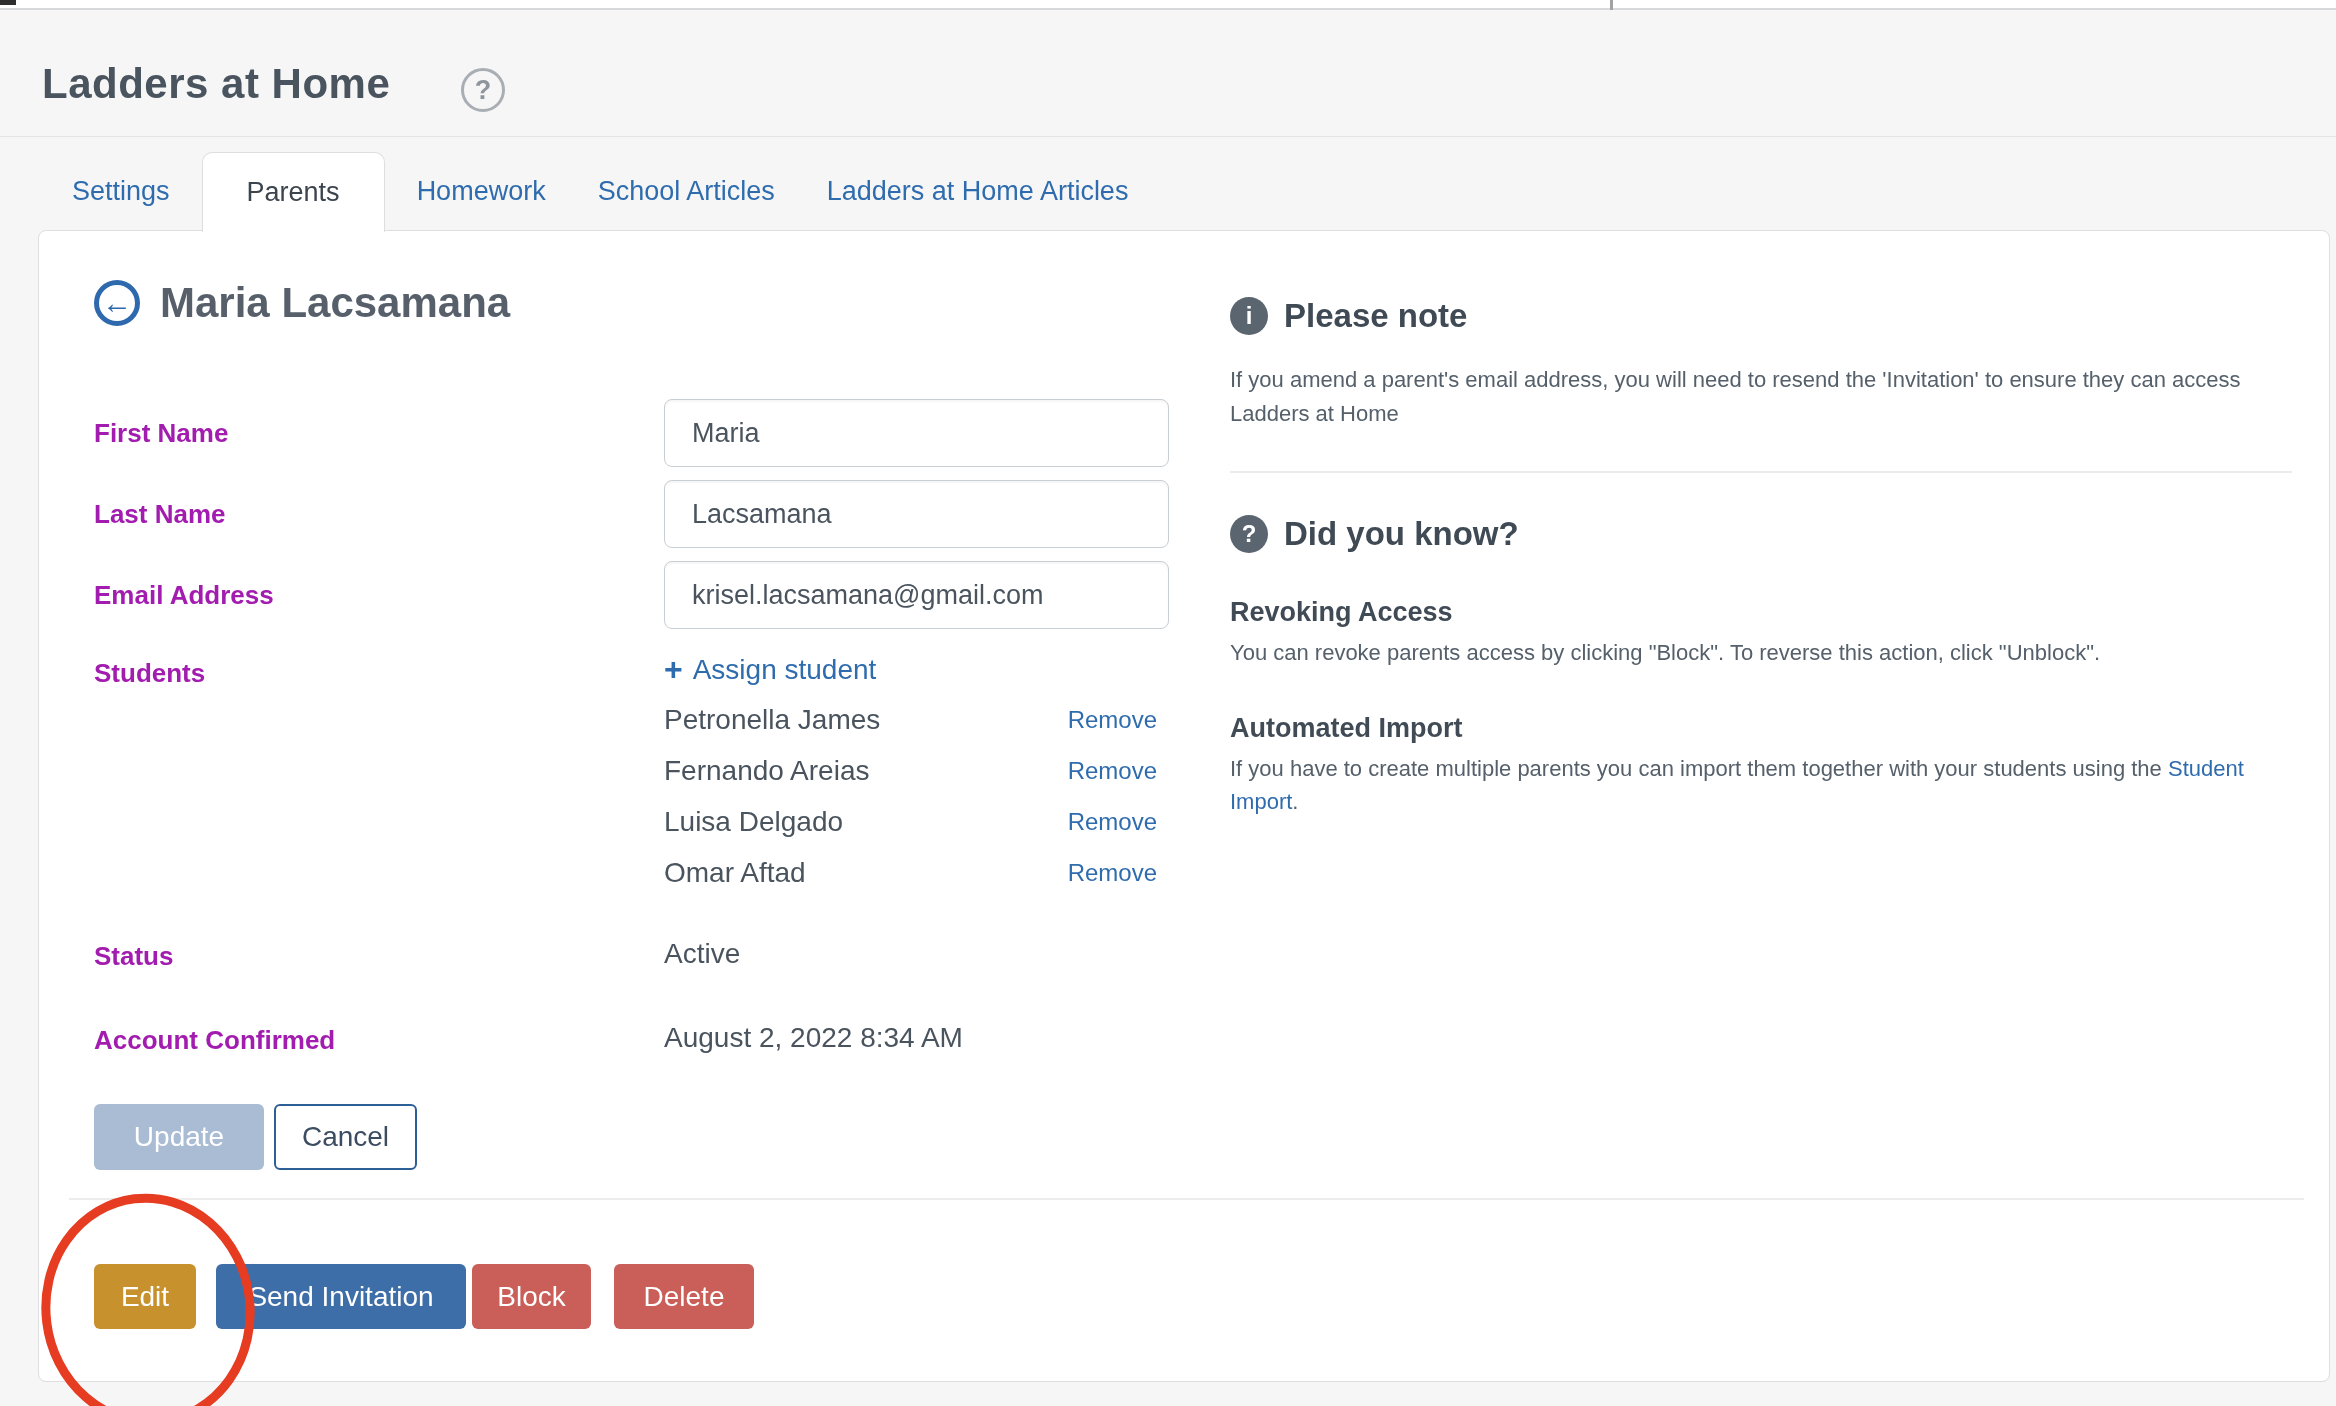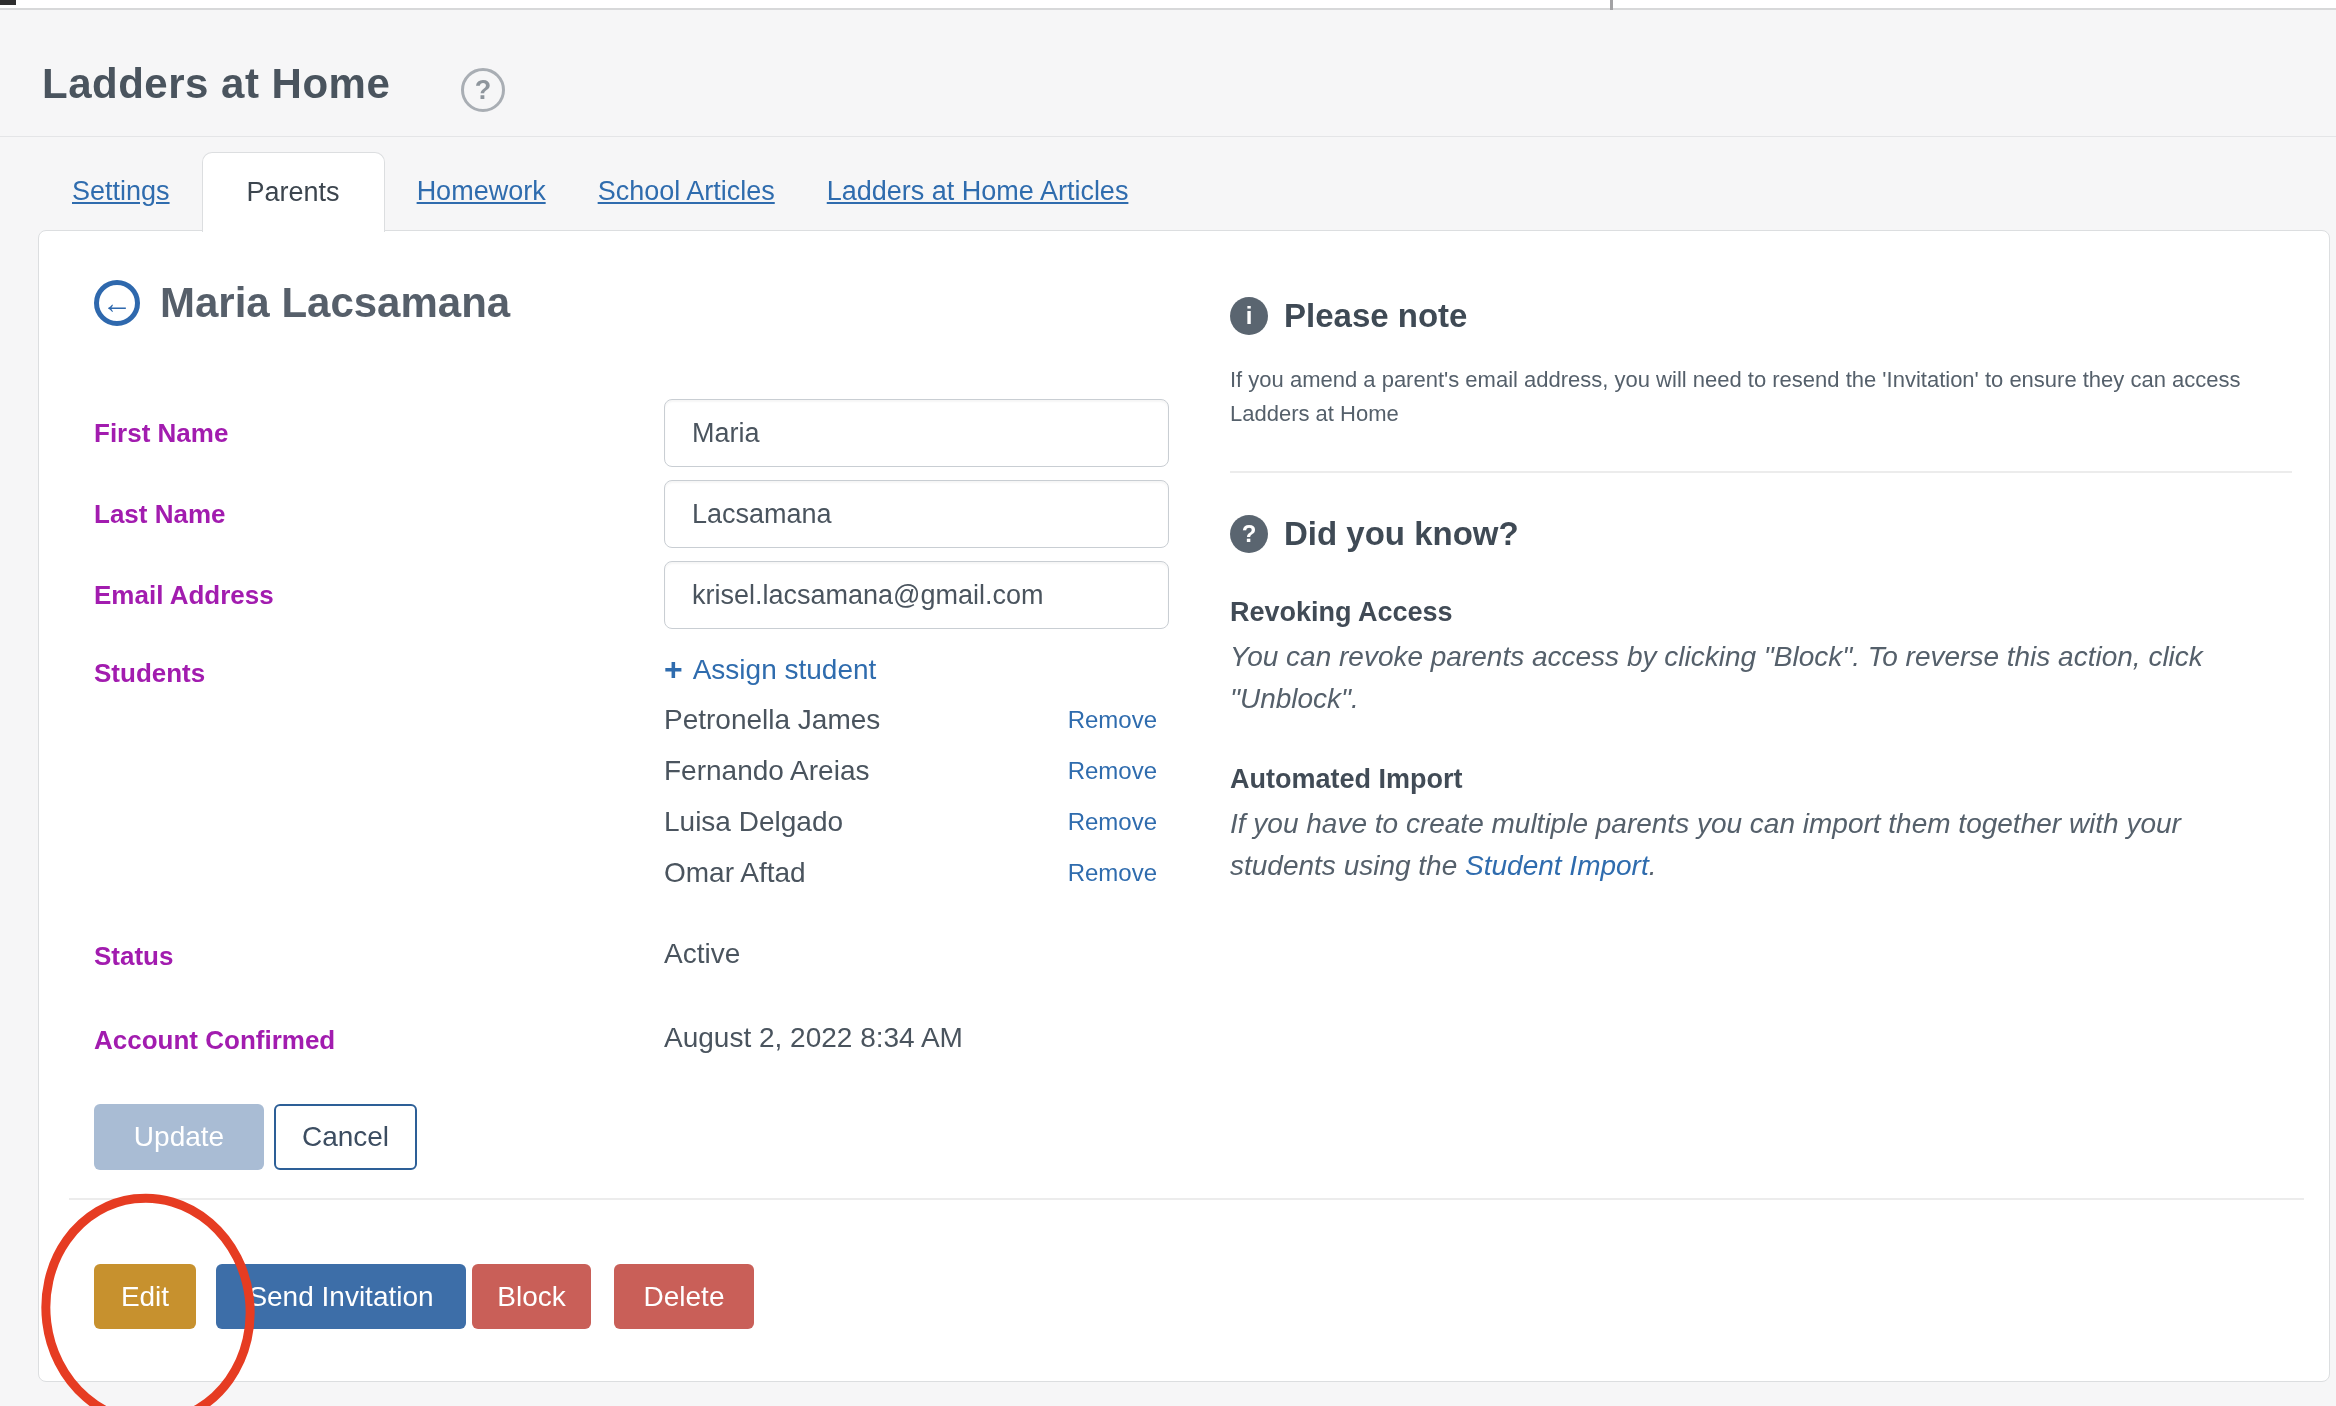--- a/index.html
+++ b/index.html
@@ -22,21 +22,21 @@
   .header { position:absolute; left:0; top:12px; width:2336px; height:125px;
     border-bottom:1px solid #e4e5e7; }
   .page-title { position:absolute; left:42px; top:48px; font-size:42px; font-weight:700; color:#4a545e; letter-spacing:0.5px; }
   .help-circle { position:absolute; left:461px; top:56px; width:44px; height:44px;
     border:3px solid #a9aeb4; border-radius:50%; color:#8e959c;
     font-size:27px; font-weight:700; display:flex; align-items:center; justify-content:center; }
 
   
   .tabs { position:absolute; left:46px; top:152px; height:79px; display:flex; align-items:stretch; z-index:3; }
   .tab-link { display:flex; align-items:center; padding:0 26px; font-size:27px;
-    color:#2f6cae; cursor:pointer;text-decoration:underline; }
+    color:#2f6cae; cursor:pointer; }
   .tab-active { display:flex; align-items:center; padding:0 44px; font-size:27px; color:#3c454e;
     background:#ffffff; border:1px solid #dcdee0; border-bottom:none;
     border-radius:10px 10px 0 0; margin:0 6px; position:relative; top:0; height:80px; }
 
   
   .card { position:absolute; left:38px; top:230px; width:2292px; height:1152px;
     background:#ffffff; border:1px solid #dcdee0; border-radius:8px; z-index:1; }
   .card-inner { position:absolute; left:55px; top:48px; width:1120px; }
 
   
@@ -94,21 +94,21 @@
   
   .right-col { position:absolute; left:1191px; top:66px; width:1064px; }
   .note-heading { display:flex; align-items:center; gap:16px; }
   .icon-badge { width:38px; height:38px; border-radius:50%; background:#5a6570; color:#ffffff;
     font-size:24px; font-weight:700; display:flex; align-items:center; justify-content:center; }
   .note-title { font-size:33px; font-weight:700; color:#3f4a55; }
   .note-body { margin-top:28px; font-size:22px; color:#55606b; line-height:1.55; }
   .right-divider { margin-top:40px; border-top:2px solid #ececec; width:1062px; }
   .dyk-heading { margin-top:42px; display:flex; align-items:center; gap:16px; }
   .sub-title { margin-top:44px; font-size:27px; font-weight:700; color:#414b56; }
-  .sub-body { margin-top:8px; font-size:28px; color:#55606b; line-height:1.5;font-style:italic; }
+  .sub-body { margin-top:8px; font-size:22px; color:#55606b; line-height:1.5; }
   .inline-link { color:#2f6cae; cursor:pointer; }
 
   
   .annotation { position:absolute; left:22px; top:1186px; width:256px; height:250px;
     z-index:5; pointer-events:none; }
 </style>
 </head>
 <body>
 
 <div class="topbar">

